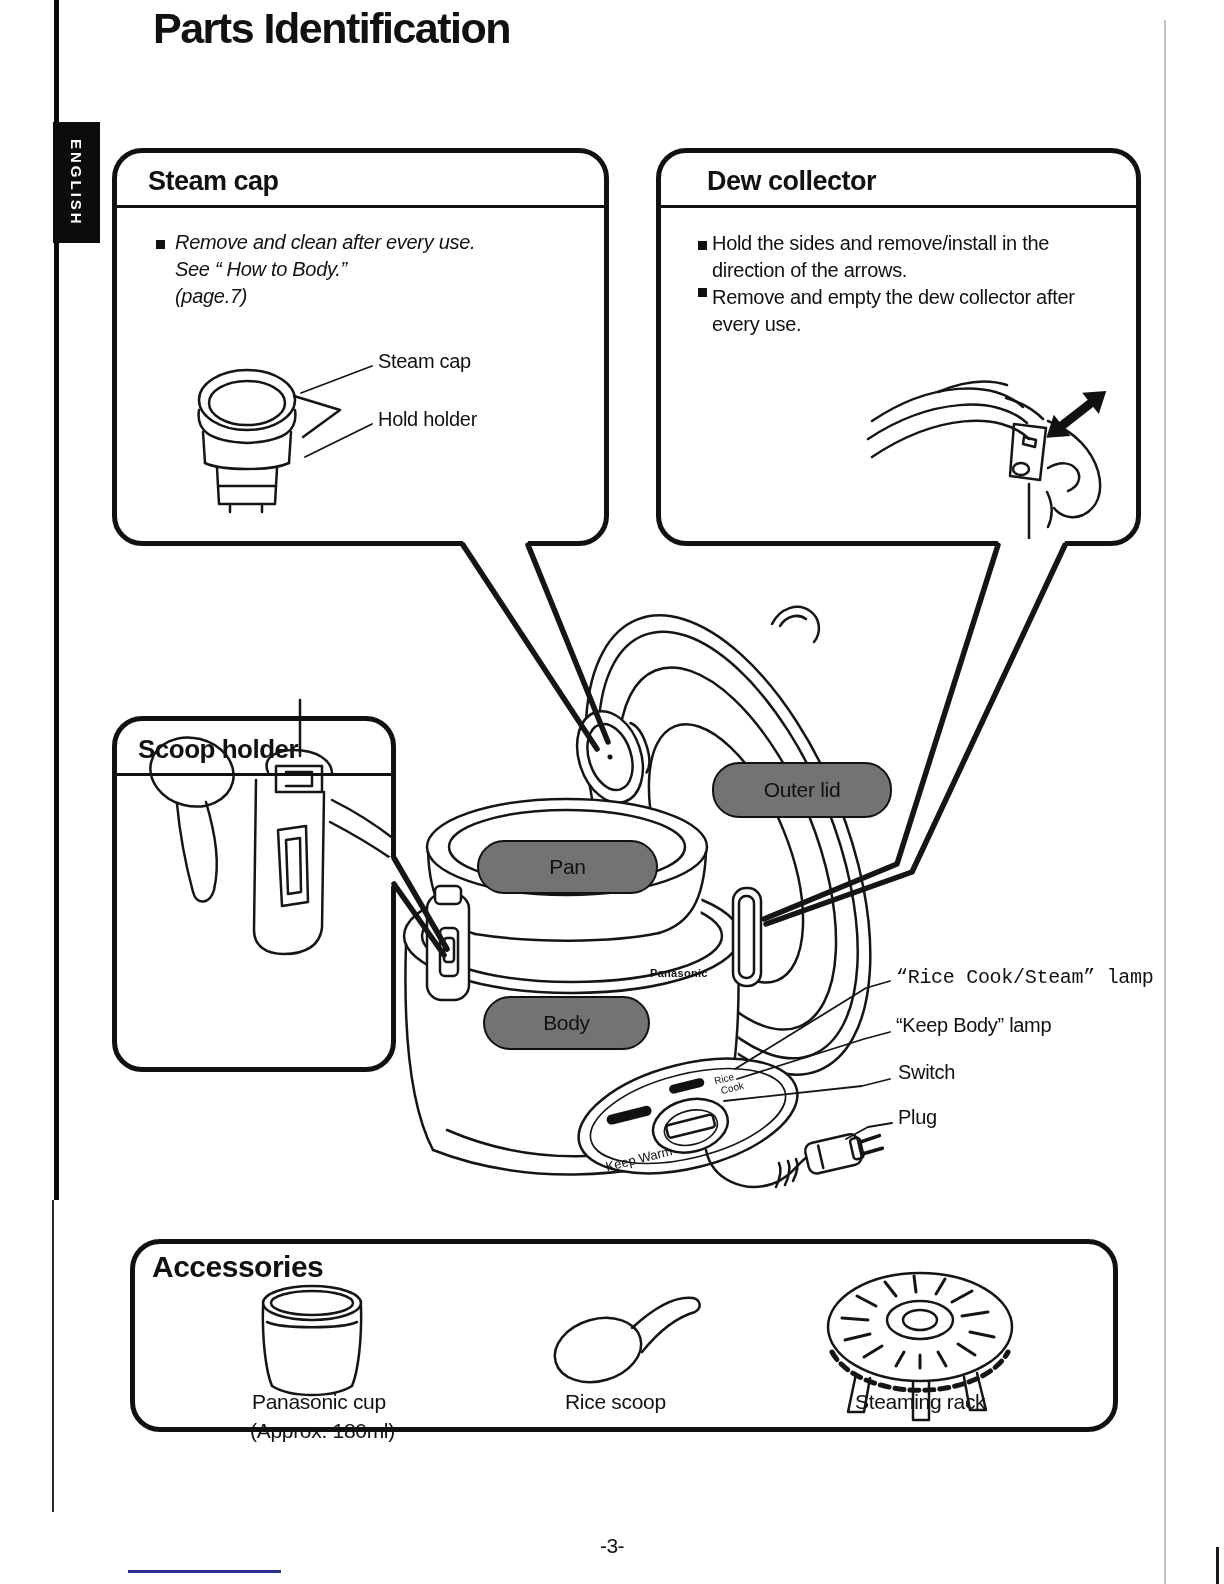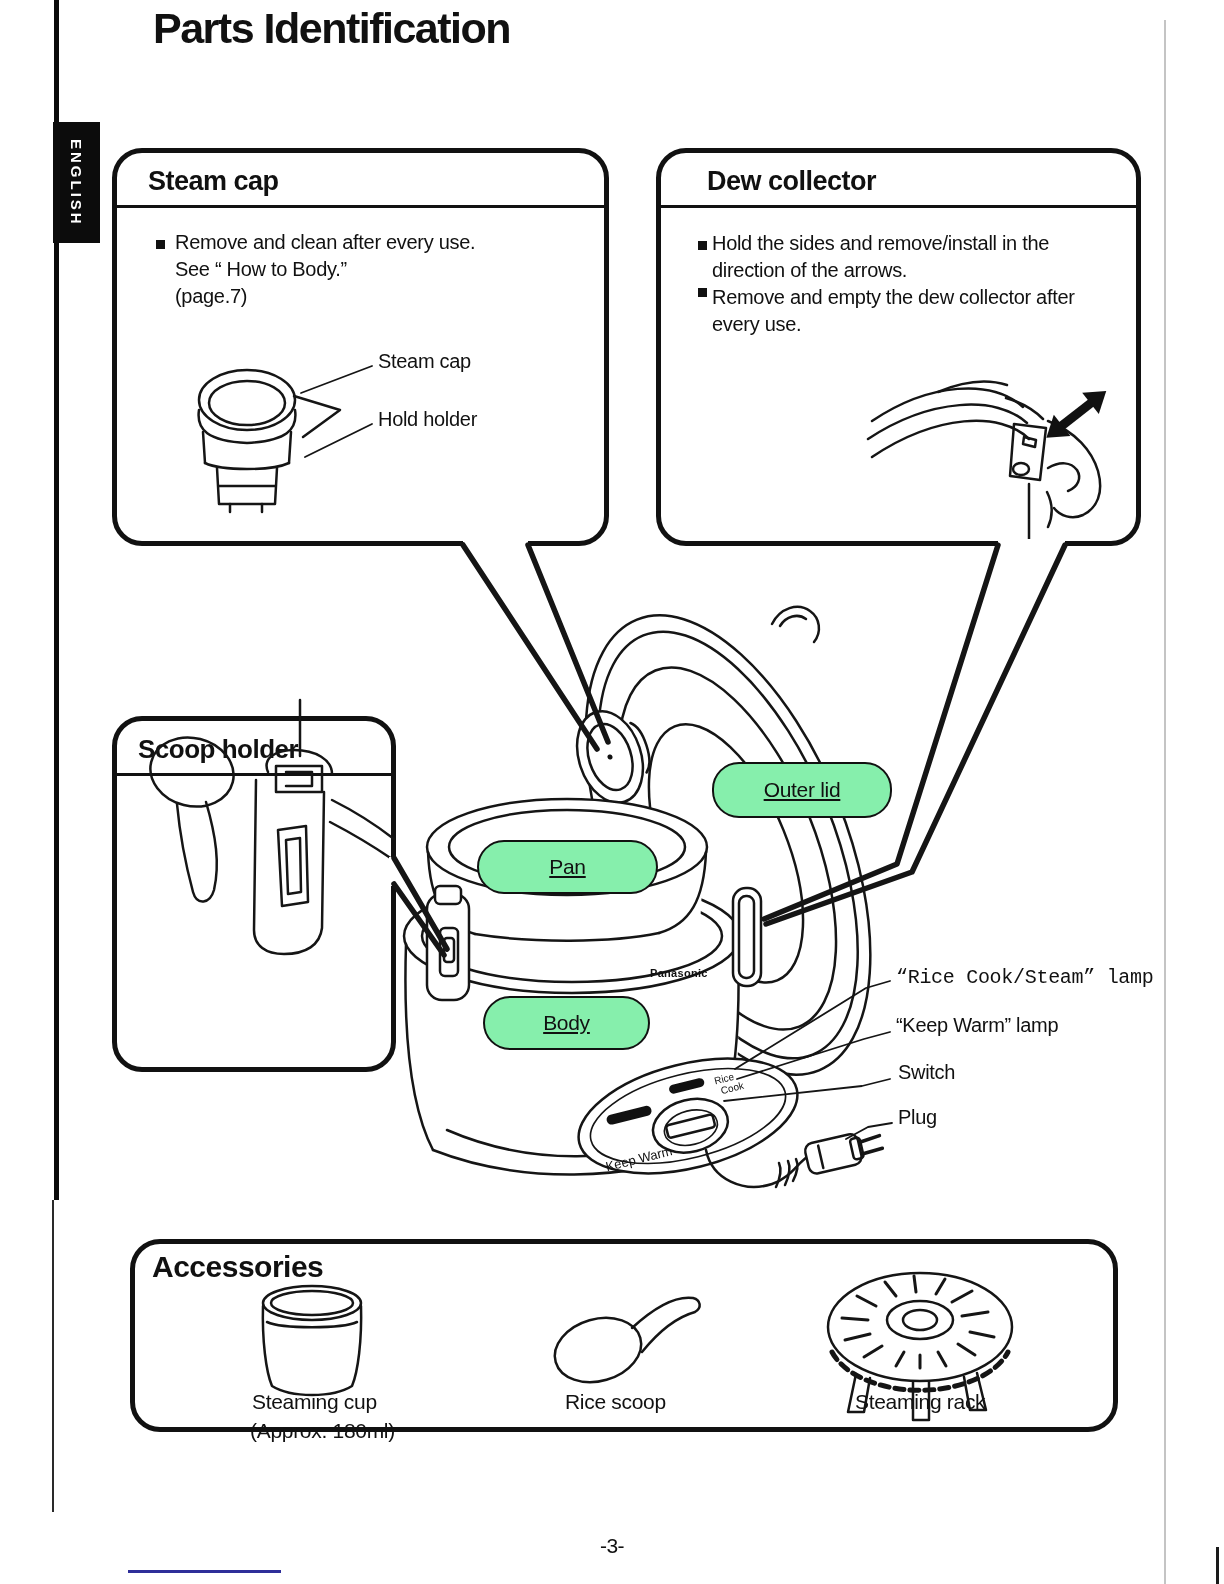--- a/index.html
+++ b/index.html
@@ -16,22 +16,22 @@
   .page-title{left:153px;top:4px;font-size:43px;font-weight:bold;letter-spacing:-1.5px;}
   .page-num{left:0;top:1534px;width:1224px;text-align:center;font-size:21px;letter-spacing:-0.5px;}
   
   .box{position:absolute;border:5px solid #111;border-radius:30px;background:#fff;box-sizing:border-box;}
   .box-title{height:52px;line-height:56px;border-bottom:3px solid #111;
              font-size:27px;font-weight:bold;letter-spacing:-0.5px;}
   .btxt{font-size:20px;letter-spacing:-0.3px;line-height:27px;}
   .bullet-sq{position:absolute;width:9px;height:9px;background:#111;}
   
   .plabel{position:absolute;font-size:20px;letter-spacing:-0.3px;white-space:nowrap;}
-  .capsule{position:absolute;border:2.5px solid #111;border-radius:27px;background:#86efac;
-           display:flex;align-items:center;justify-content:center;font-size:21px;letter-spacing:-0.3px;text-decoration:underline;}
+  .capsule{position:absolute;border:2.5px solid #111;border-radius:27px;background:#737373;
+           display:flex;align-items:center;justify-content:center;font-size:21px;letter-spacing:-0.3px;}
   .caption{position:absolute;font-size:21px;letter-spacing:-0.3px;white-space:nowrap;}
   svg{position:absolute;left:0;top:0;}
   .artifact-blue{left:128px;top:1570px;width:153px;height:3px;background:#2e2e99;}
   .artifact-gray{left:1164px;top:20px;width:1.5px;height:1564px;background:#c4c4c4;}
   .artifact-edge{left:1216px;top:1547px;width:3px;height:37px;background:#1a1a1a;}
 </style>
 </head>
 <body>
 
 <div class="page">
@@ -39,21 +39,21 @@
   <div class="abs left-rule"></div>
   <div class="abs left-rule-thin"></div>
   <div class="abs lang-tab">
     <span>ENGLISH</span>
   </div>
   <h1 class="abs page-title" style="margin:0;">Parts Identification</h1>
 
   <div class="box" style="left:112px;top:148px;width:497px;height:398px;">
     <div class="box-title" style="padding-left:31px;">Steam cap</div>
     <span class="bullet-sq" style="left:39px;top:87px;"></span>
-    <div class="btxt" style="position:absolute;left:58px;top:76px;">
+    <div class="btxt" style="position:absolute;left:58px;top:76px;font-style:italic;">
       <div>Remove and clean after every use.</div>
       <div>See “ How to Body.”</div>
       <div>(page.7)</div>
     </div>
   </div>
 
   <div class="box" style="left:656px;top:148px;width:485px;height:398px;">
     <div class="box-title" style="padding-left:46px;">Dew collector</div>
     <span class="bullet-sq" style="left:37px;top:88px;"></span>
     <div class="btxt" style="position:absolute;left:51px;top:77px;">
@@ -262,25 +262,25 @@
   </svg>
 
   <div class="plabel" style="left:378px;top:350px;">Steam cap</div>
   <div class="plabel" style="left:378px;top:408px;">Hold holder</div>
 
   <div class="capsule" style="left:712px;top:762px;width:176px;height:52px;">Outer lid</div>
   <div class="capsule" style="left:477px;top:840px;width:177px;height:50px;">Pan</div>
   <div class="capsule" style="left:483px;top:996px;width:163px;height:50px;">Body</div>
 
   <div class="plabel" style="left:896px;top:966px;font-family:Liberation Mono, monospace;">“Rice Cook/Steam” lamp</div>
-  <div class="plabel" style="left:896px;top:1014px;">“Keep Warm” lamp</div>
+  <div class="plabel" style="left:896px;top:1014px;">“Keep Body” lamp</div>
   <div class="plabel" style="left:898px;top:1061px;">Switch</div>
   <div class="plabel" style="left:898px;top:1106px;">Plug</div>
 
-  <div class="caption" style="left:252px;top:1390px;">Steaming cup</div>
+  <div class="caption" style="left:252px;top:1390px;">Panasonic cup</div>
   <div class="caption" style="left:250px;top:1419px;">(Approx. 180ml)</div>
   <div class="caption" style="left:565px;top:1390px;">Rice scoop</div>
   <div class="caption" style="left:855px;top:1390px;">Steaming rack</div>
 
   <div class="abs page-num">-3-</div>
   <div class="abs artifact-blue"></div>
   <div class="abs artifact-gray"></div>
   <div class="abs artifact-edge"></div>
 </div>
 

